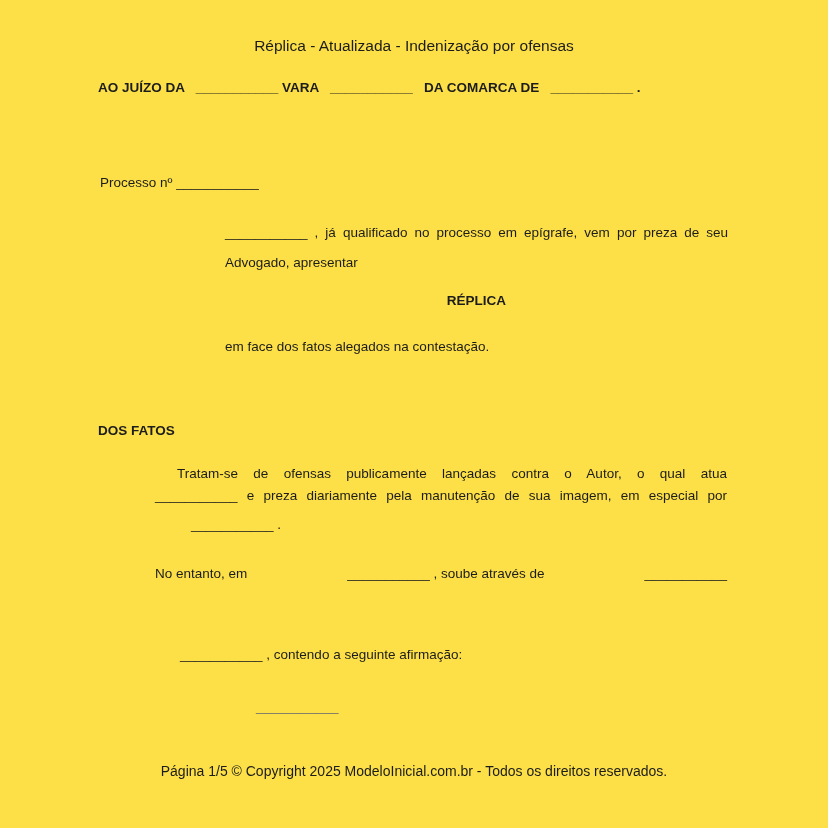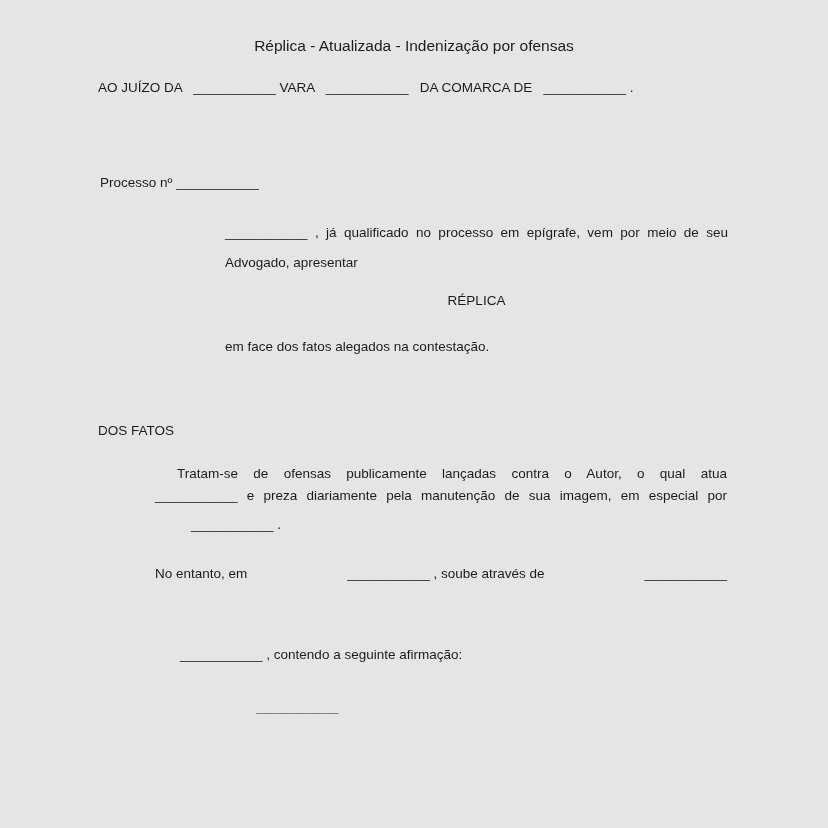--- a/index.html
+++ b/index.html
@@ -4,33 +4,33 @@
 <style>
   html, body {
     margin: 0;
     padding: 0;
     background: #ffffff;
   }
   .page {
     position: relative;
     width: 828px;
     height: 828px;
-    background: #e5e5e5;
+    background: #fde047;
     font-family: "Liberation Sans", "DejaVu Sans", sans-serif;
     color: #1c1c1c;
     overflow: hidden;
   }
   .line {
     position: absolute;
     font-size: 13.5px;
     line-height: 18px;
     white-space: pre;
     color: #1c1c1c;
   }
-  .bold   { font-weight: normal; }
+  .bold   { font-weight: bold; }
   .center { text-align: center; white-space: normal; }
   .justify {
     white-space: normal;
     text-align: justify;
     text-align-last: justify;
   }
   .flexline {
     display: flex;
     justify-content: space-between;
     align-items: baseline;
@@ -44,21 +44,21 @@
 <body>
 
 <div class="page">
 
   <div class="line title-line center" style="top:36px; left:98px; width:632px;">Réplica - Atualizada - Indenização por ofensas</div>
 
   <div class="line bold" style="top:79px; left:98px;">AO JUÍZO DA   ___________ VARA   ___________   DA COMARCA DE   ___________ .</div>
 
   <div class="line" style="top:174px; left:100px;">Processo nº ___________</div>
 
-  <div class="line justify" style="top:224px; left:225px; width:503px;">___________ , já qualificado no processo em epígrafe, vem por meio de seu</div>
+  <div class="line justify" style="top:224px; left:225px; width:503px;">___________ , já qualificado no processo em epígrafe, vem por preza de seu</div>
 
   <div class="line" style="top:254px; left:225px;">Advogado, apresentar</div>
 
   <div class="line bold center" style="top:292px; left:225px; width:503px;">RÉPLICA</div>
 
   <div class="line" style="top:338px; left:225px;">em face dos fatos alegados na contestação.</div>
 
   <div class="line bold" style="top:422px; left:98px;">DOS FATOS</div>
 
   <div class="line justify" style="top:465px; left:177px; width:550px;">Tratam-se de ofensas publicamente lançadas contra o Autor, o qual atua</div>
@@ -68,14 +68,15 @@
   <div class="line" style="top:516px; left:155px;margin-left:36px;">___________ .</div>
 
   <div class="line flexline" style="top:565px; left:155px; width:572px;"><span>No entanto, em</span><span>___________ , soube através de</span><span>___________</span></div>
 
 
 
   <div class="line" style="top:646px; left:180px;">___________ , contendo a seguinte afirmação:</div>
 
   <div class="line quote-blank" style="top:698px; left:256px;">___________</div>
 
+  <div class="line footer-line center" style="top:762px; left:98px; width:632px;">Página 1/5 © Copyright 2025 ModeloInicial.com.br - Todos os direitos reservados.</div>
 
 </div>
 
 </body></html>

